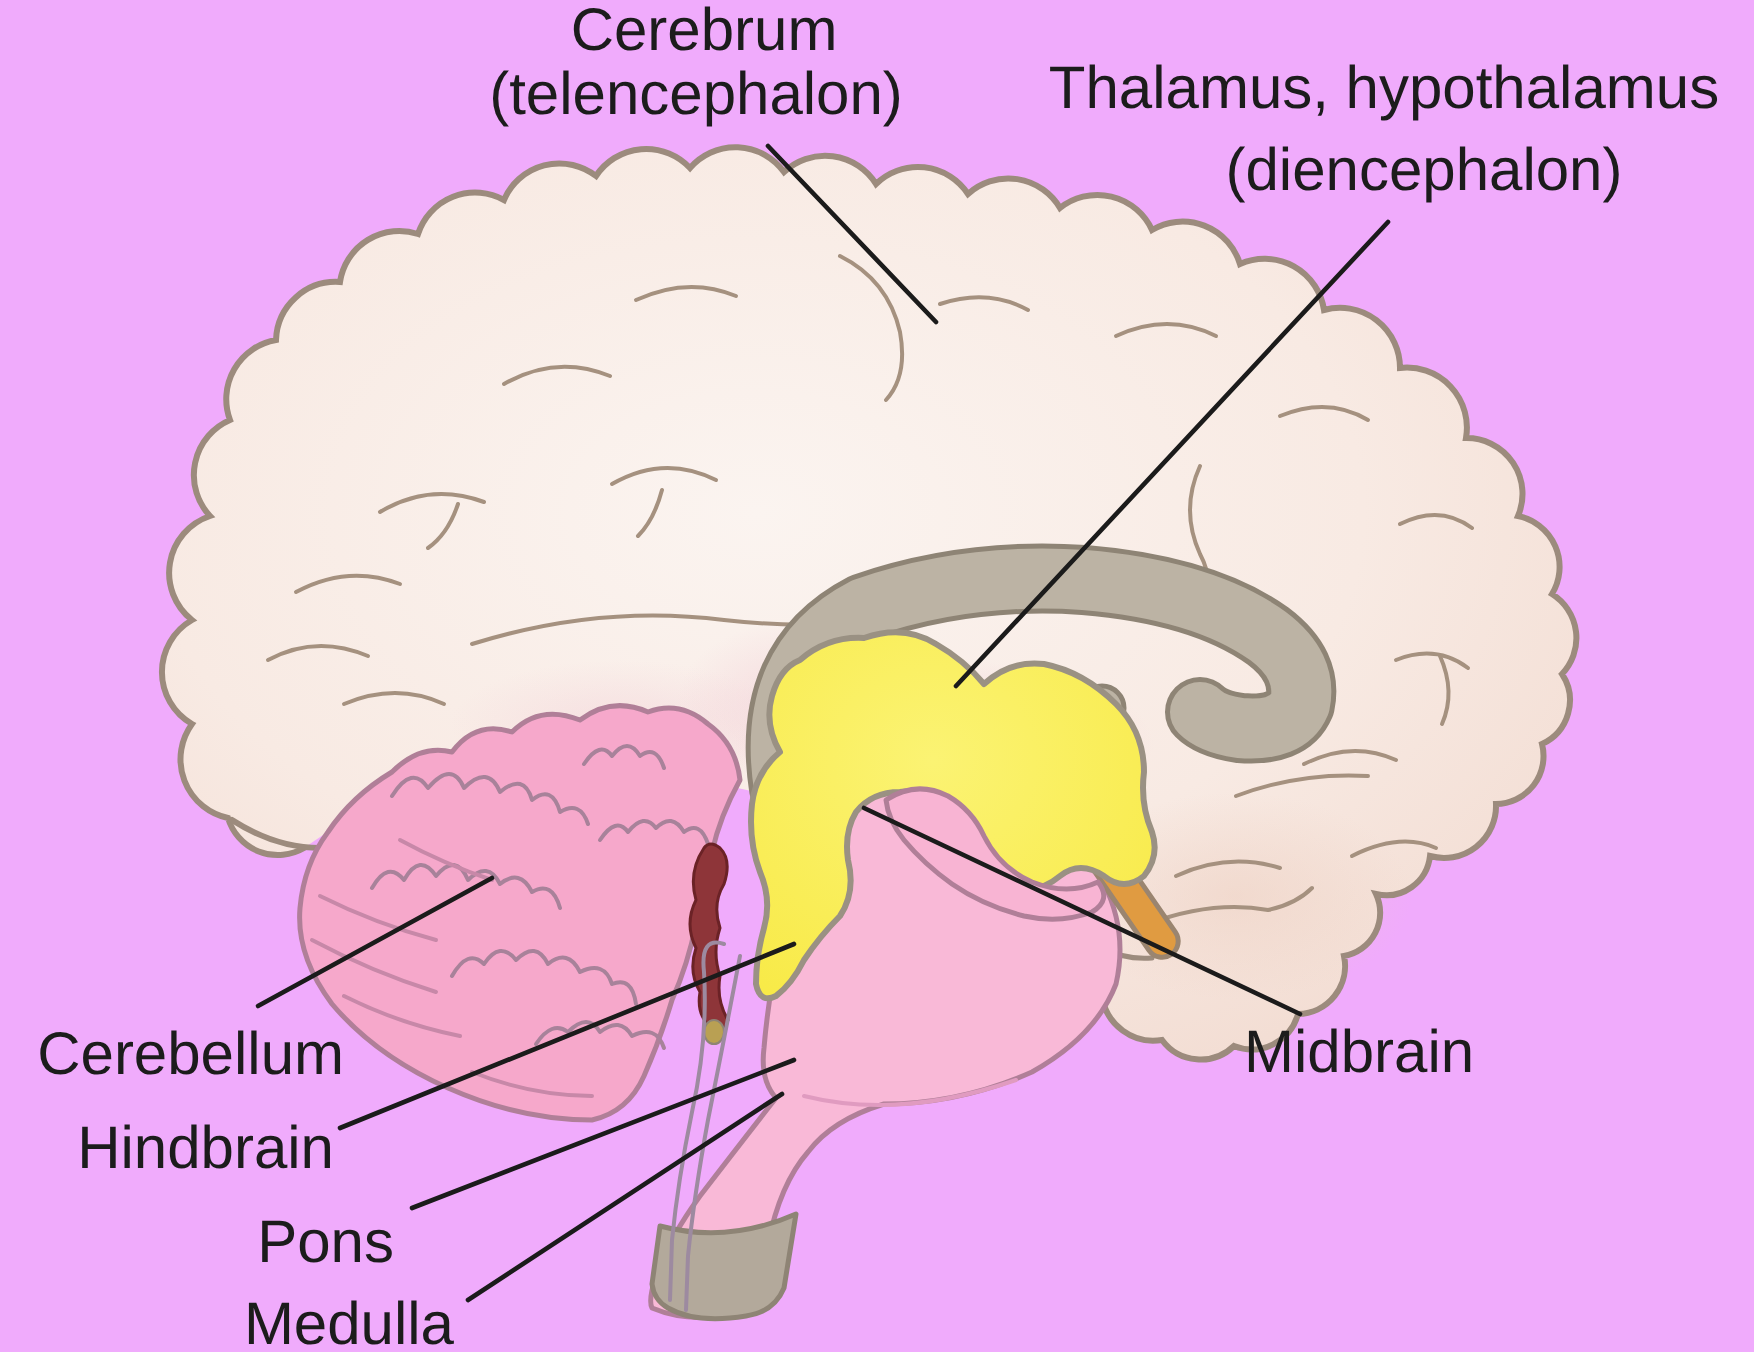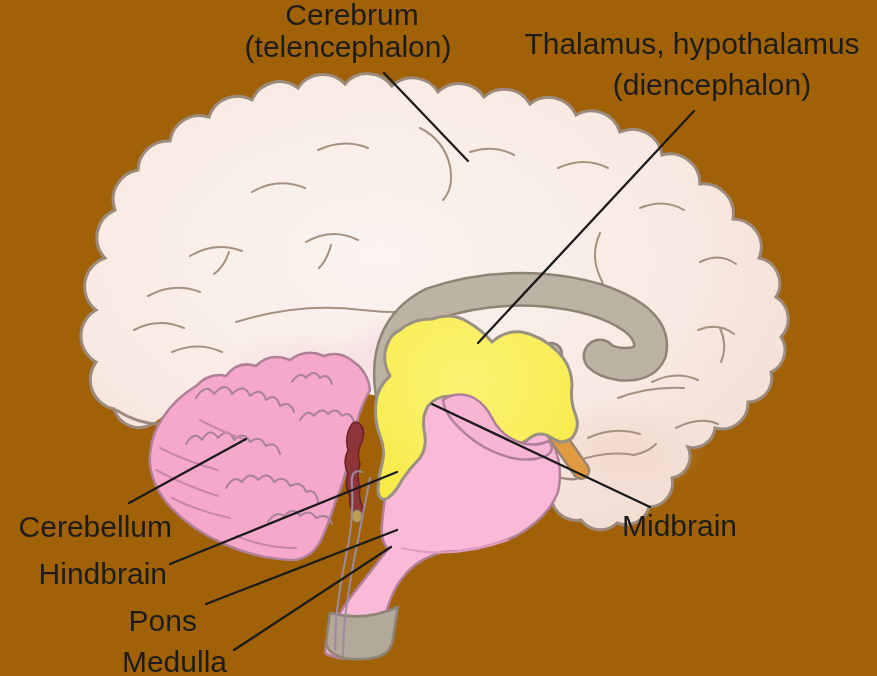--- a/index.html
+++ b/index.html
@@ -1,18 +1,18 @@
 <!DOCTYPE html>
 <html><head>
 <meta charset="utf-8">
 <title>Diagram</title>
 <style>
   html,body{margin:0;padding:0;background:#ffffff;}
   .stage{
-    position:relative;width:877px;height:676px;background:#a16207;overflow:hidden;
+    position:relative;width:877px;height:676px;background:#f0abfc;overflow:hidden;
     font-family:"Liberation Sans","DejaVu Sans",sans-serif;
   }
   .stage svg{position:absolute;inset:0;display:block;}
   text.lbl{fill:#1c1c1c;font-family:"Liberation Sans","DejaVu Sans",sans-serif;font-size:30px;}
 </style>
 </head>
 <body>
 
 <div class="stage">
 <svg viewBox="0 0 877 676" width="877" height="676">

